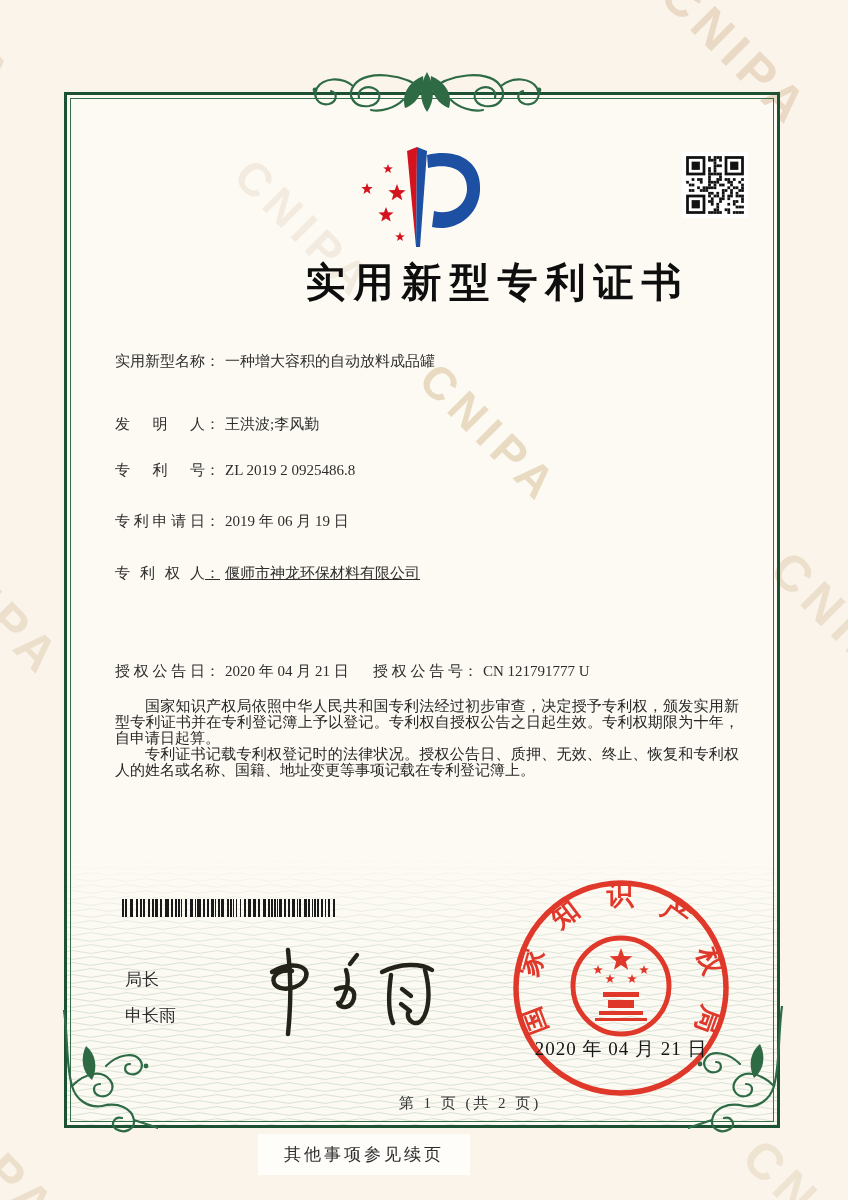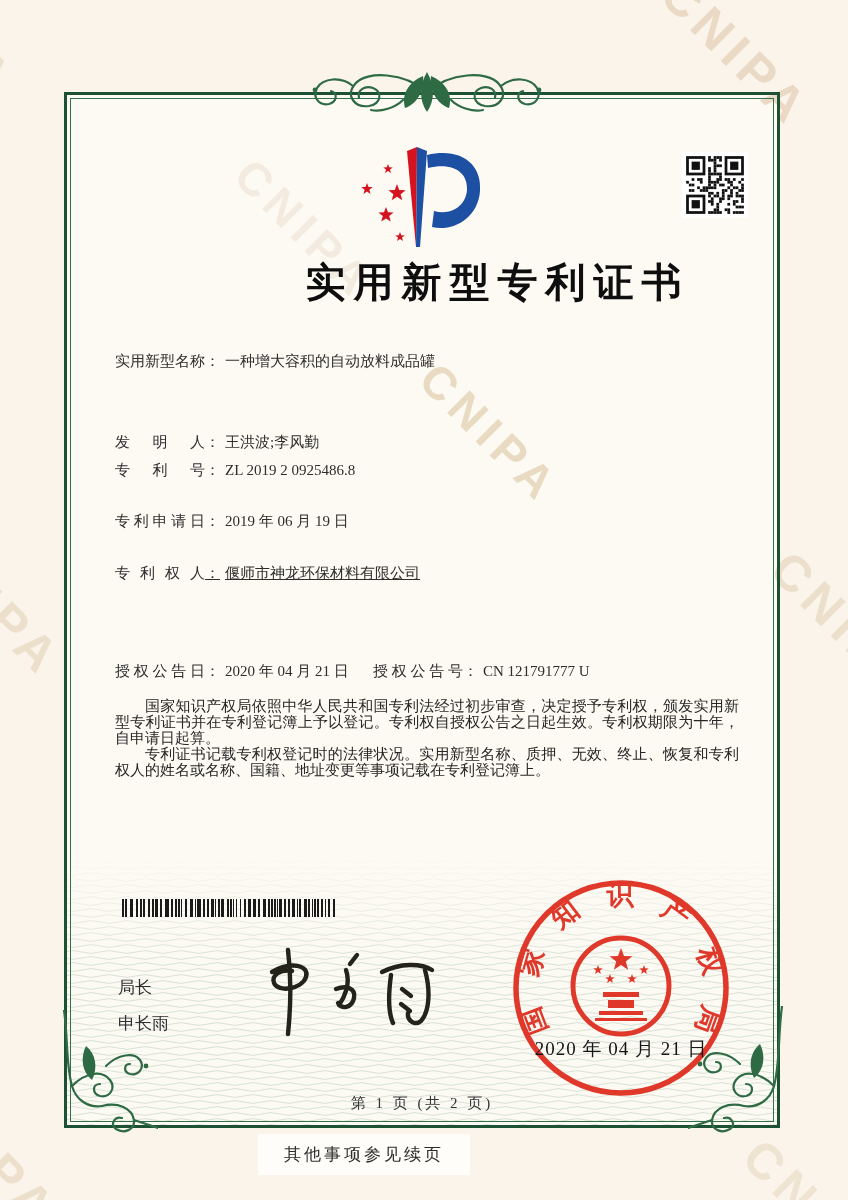--- a/index.html
+++ b/index.html
@@ -26,27 +26,27 @@
   
   .frow{position:absolute;left:115px;font-size:15px;color:#2d2d2d;white-space:nowrap;}
   .flabel{display:inline-block;width:90px;text-align:justify;text-align-last:justify;vertical-align:bottom;}
   .fvalue{margin-left:5px;}
   .g2{position:absolute;left:258px;top:0;}
   
   .bodytxt{position:absolute;left:115px;top:698px;width:624px;font-size:15px;
            line-height:16px;text-align:justify;color:#262626;}
   .bodytxt p{margin:0;text-indent:2em;}
   
-  .sig-label{position:absolute;left:118px;font-size:17px;
-             font-family:"Liberation Sans","DejaVu Sans",sans-serif;color:#2f2f2f;margin-top:8px;}
+  .sig-label{position:absolute;left:125px;font-size:17px;
+             font-family:"Liberation Sans","DejaVu Sans",sans-serif;color:#2f2f2f;}
   
   .seal-date{position:absolute;left:505px;top:1036px;width:232px;text-align:center;
              font-size:19px;letter-spacing:1px;color:#151515;z-index:9;}
   .pageinfo{position:absolute;left:64px;top:1094px;width:716px;text-align:center;
-            font-size:15px;letter-spacing:3px;color:#333;}
+            font-size:15px;letter-spacing:3px;color:#333;padding-left:48px;}
   .note{position:absolute;left:0;top:1134px;width:728px;text-align:center;}
   .note span{display:inline-block;background:#fefdfa;padding:9px 26px;font-size:17px;
              letter-spacing:3px;color:#2c2c2c;}
   svg{display:block;}
 </style>
 </head>
 <body>
 
 <div class="page">
 
@@ -303,42 +303,42 @@
         <rect x="1" y="15" width="5" height="5" fill="#fff"></rect>
         <rect x="2" y="16" width="3" height="3" fill="#111"></rect>
       </g>
   </svg>
 
   <div class="title">实用新型专利证书</div>
 
   <div class="frow" style="top:352px;">
     <span class="flabel">实用新型名称</span><span>：</span><span class="fvalue">一种增大容积的自动放料成品罐</span>
   </div>
-  <div class="frow" style="top:433px;font-family:Liberation Serif, serif;">
+  <div class="frow" style="top:415px;font-family:Liberation Serif, serif;">
     <span class="flabel">发明人</span><span>：</span><span class="fvalue">王洪波;李风勤</span>
   </div>
   <div class="frow" style="top:461px;">
     <span class="flabel">专利号</span><span>：</span><span class="fvalue">ZL 2019 2 0925486.8</span>
   </div>
   <div class="frow" style="top:512px;">
     <span class="flabel">专利申请日</span><span>：</span><span class="fvalue">2019 年 06 月 19 日</span>
   </div>
   <div class="frow" style="top:564px;text-decoration:underline;">
     <span class="flabel">专利权人</span><span>：</span><span class="fvalue">偃师市神龙环保材料有限公司</span>
   </div>
   <div class="frow" style="top:662px;">
     <span class="flabel">授权公告日</span><span>：</span><span class="fvalue">2020 年 04 月 21 日</span>
     <span class="g2">
       <span class="flabel">授权公告号</span><span>：</span><span class="fvalue">CN 121791777 U</span>
     </span>
   </div>
 
   <div class="bodytxt">
     <p>国家知识产权局依照中华人民共和国专利法经过初步审查，决定授予专利权，颁发实用新型专利证书并在专利登记簿上予以登记。专利权自授权公告之日起生效。专利权期限为十年，自申请日起算。</p>
-    <p>专利证书记载专利权登记时的法律状况。实用新型名称、质押、无效、终止、恢复和专利权人的姓名或名称、国籍、地址变更等事项记载在专利登记簿上。</p>
+    <p>专利证书记载专利权登记时的法律状况。授权公告日、质押、无效、终止、恢复和专利权人的姓名或名称、国籍、地址变更等事项记载在专利登记簿上。</p>
   </div>
 
   <svg class="abs" style="left:122px;top:899px;" width="215" height="18" viewBox="0 0 215 18">
       <g id="bar-g">
         <rect x="0" y="0" width="2" height="18" fill="#1a1a1a"></rect>
         <rect x="3" y="0" width="2" height="18" fill="#1a1a1a"></rect>
         <rect x="8" y="0" width="3" height="18" fill="#1a1a1a"></rect>
         <rect x="14" y="0" width="2" height="18" fill="#1a1a1a"></rect>
         <rect x="18" y="0" width="2" height="18" fill="#1a1a1a"></rect>
         <rect x="21" y="0" width="2" height="18" fill="#1a1a1a"></rect>

